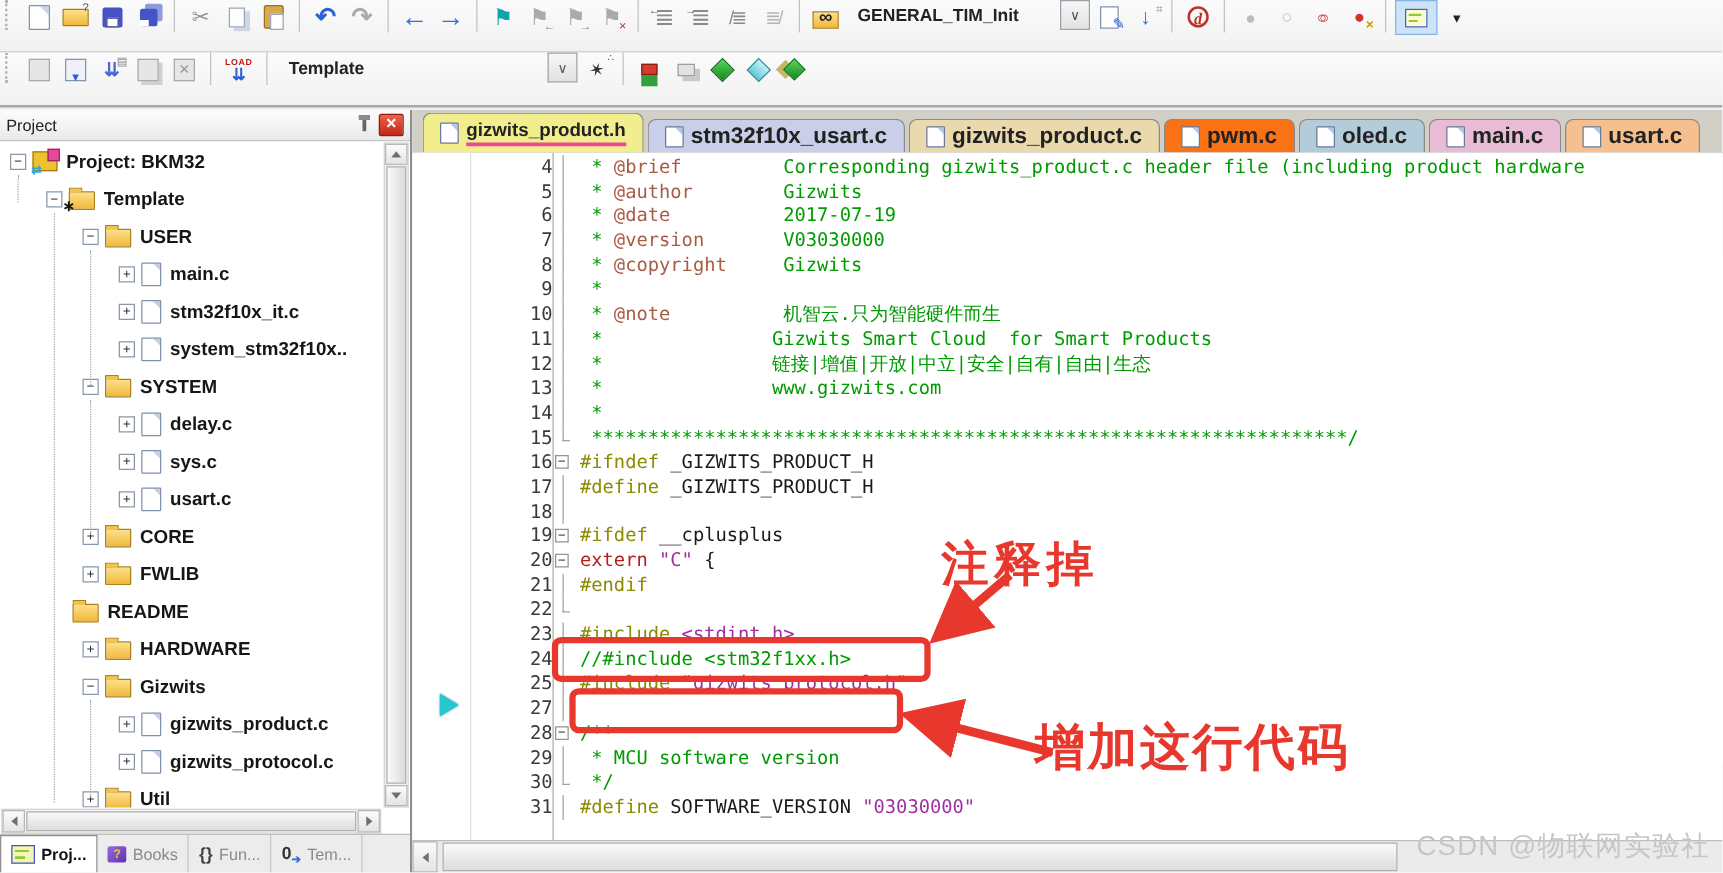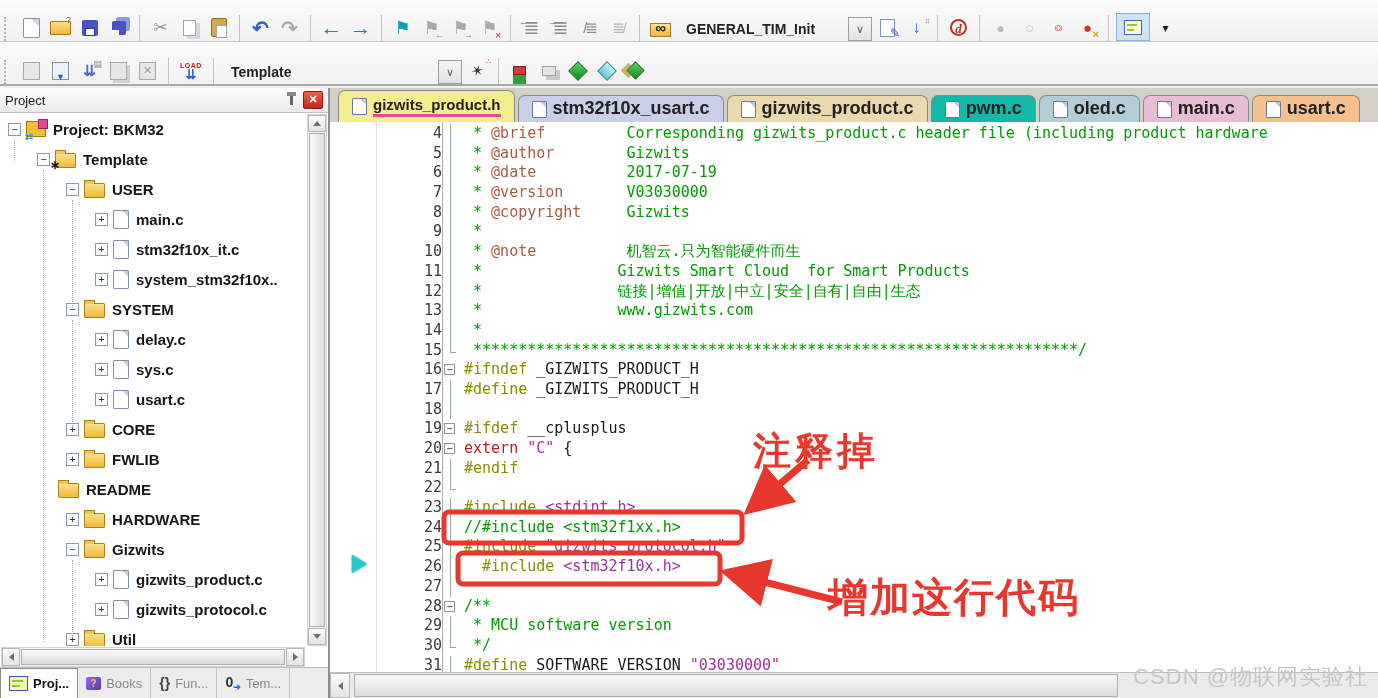--- a/index.html
+++ b/index.html
@@ -1,19 +1,19 @@
 <!DOCTYPE html>
 <html><head>
 <meta charset="utf-8">
 <style>
   html,body{margin:0;padding:0}
   body{width:1378px;height:698px;position:relative;overflow:hidden;background:#f0f0f0;
        font-family:"Liberation Sans",sans-serif;-webkit-font-smoothing:antialiased}
   
-  .toolbar{position:absolute;left:0;width:1378px;display:flex;align-items:flex-end;
+  .toolbar{position:absolute;left:0;width:1378px;display:flex;align-items:flex-start;
            background:linear-gradient(#fbfbfb,#f1f1f1);border-bottom:1px solid #c9c9c9;gap:2px;padding-left:2px;box-sizing:border-box}
   #toolbar1{top:0;height:42px}
   #toolbar2{top:42px;height:44px;border-bottom:2px solid #a8a8a8}
   .tb-grip{width:6px;height:24px;border-left:2px dotted #b5b5b5;margin:0 4px 0 2px}
   .tb-sep{width:1px;height:26px;background:#c2c2c2;margin:0 5px}
   .tbi{width:27px;height:27px;display:flex;align-items:center;justify-content:center;position:relative;flex:none}
   .tb-combo{height:24px;display:flex;align-items:center;padding:0 10px;font-size:14px;font-weight:600;color:#222;white-space:nowrap}
   .ic-chevron{width:24px;height:24px;background:linear-gradient(#f6f6f6,#e2e2e2);border:1px solid #9aa0a8;box-sizing:border-box}
   .ic-chevron::before{content:"∨";font-size:11px;color:#555}
   
@@ -381,21 +381,21 @@
         <span class="lbl">gizwits_product.h</span>
       </div>
       <div class="etab" style="background: rgb(201, 207, 232);">
         <span class="tab-page-icon"></span>
         <span class="lbl">stm32f10x_usart.c</span>
       </div>
       <div class="etab" style="background: rgb(233, 217, 172);">
         <span class="tab-page-icon"></span>
         <span class="lbl">gizwits_product.c</span>
       </div>
-      <div class="etab" style="background: #14b8a6;">
+      <div class="etab" style="background: #f97316;">
         <span class="tab-page-icon"></span>
         <span class="lbl">pwm.c</span>
       </div>
       <div class="etab" style="background: rgb(179, 204, 217);">
         <span class="tab-page-icon"></span>
         <span class="lbl">oled.c</span>
       </div>
       <div class="etab" style="background: rgb(232, 188, 212);">
         <span class="tab-page-icon"></span>
         <span class="lbl">main.c</span>
@@ -511,25 +511,20 @@
         </div>
         <div class="crow">
           <span class="lnum">24</span>
           <span class="fold v"></span>
           <span class="ctext"><span class="sg-com">//#include &lt;stm32f1xx.h&gt;</span></span>
         </div>
         <div class="crow">
           <span class="lnum">25</span>
           <span class="fold v"></span>
           <span class="ctext"><span class="sg-pre">#include</span><span class="sg-id"> </span><span class="sg-str">"gizwits_protocol.h"</span></span>
-        </div>
-        <div class="crow">
-          <span class="lnum">26</span>
-          <span class="fold v"></span>
-          <span class="ctext"><span class="sg-pre">  #include</span><span class="sg-id"> </span><span class="sg-str">&lt;stm32f10x.h&gt;</span></span>
         </div>
         <div class="crow">
           <span class="lnum">27</span>
           <span class="fold v"></span>
           <span class="ctext"></span>
         </div>
         <div class="crow">
           <span class="lnum">28</span>
           <span class="fold m"></span>
           <span class="ctext"><span class="sg-com">/**</span></span>

